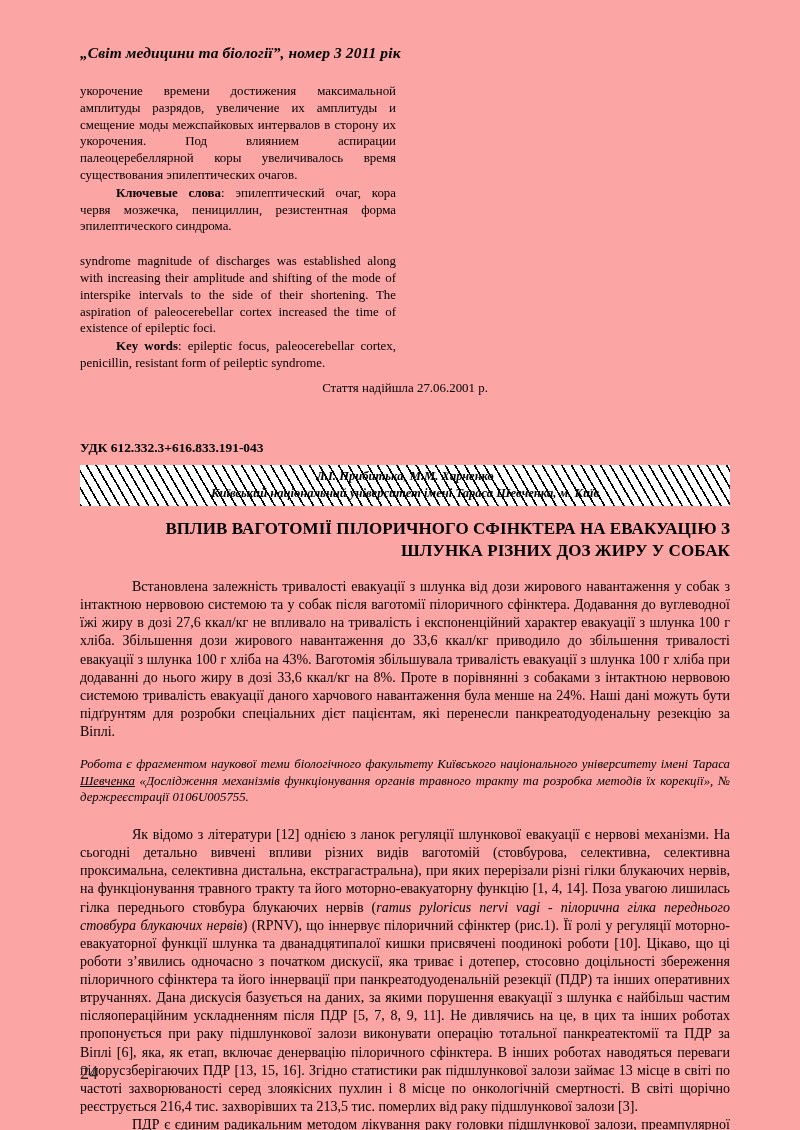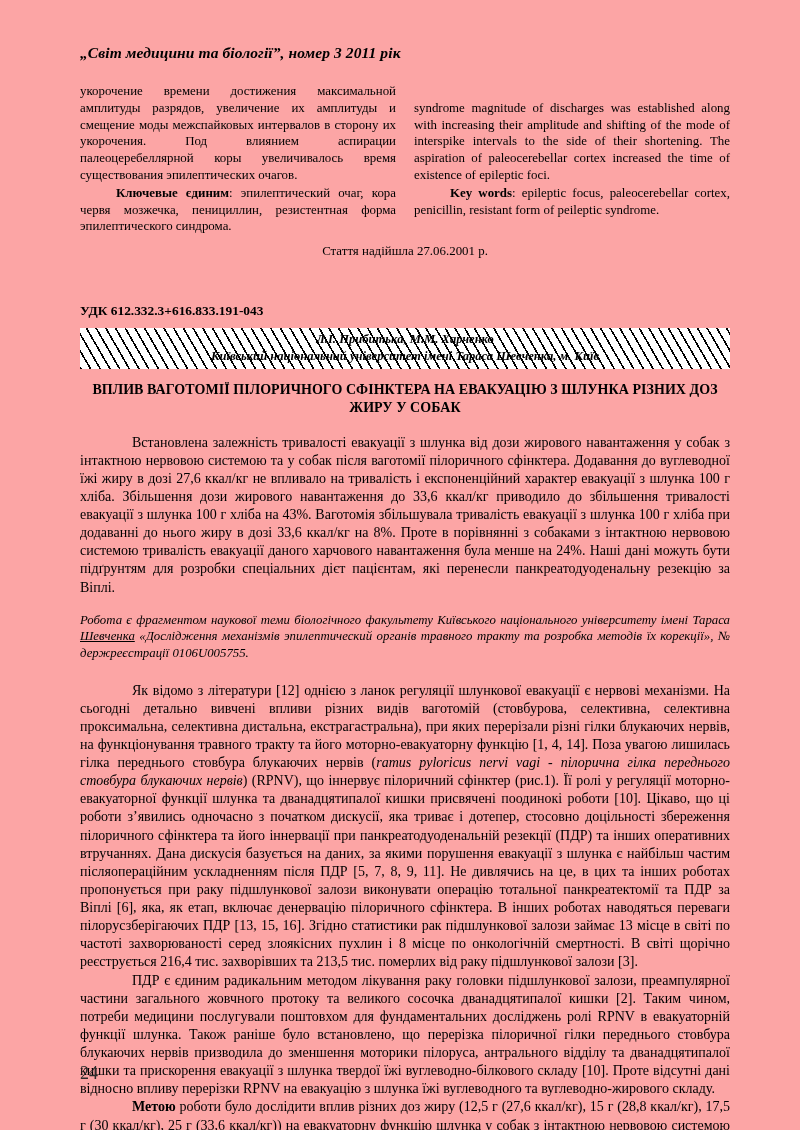--- a/index.html
+++ b/index.html
@@ -34,21 +34,22 @@
     font-size: 15.5px;
     letter-spacing: 0.1px;
     margin: 0 0 22px 0;
     line-height: 1.1;
   }
 
   
   .abstract-cols {
     display: flex;
     gap: 18px;
-    align-items: center;
+    align-items: flex-start;
+    flex-direction: column;
   }
   .abstract-col {
     width: 316px;
     font-size: 12.9px;
     line-height: 1.30;
     text-align: justify;
     text-justify: inter-word;
   }
   .abstract-col p {
     margin: 0;
@@ -114,23 +115,23 @@
     background:
       repeating-linear-gradient(
         60deg,
         #000000 0px, #000000 1.6px,
         rgba(255,255,255,0) 1.6px, rgba(255,255,255,0) 8.4px
       );
   }
 
   
   .article-title {
-    text-align: center;
-    font-weight: bold;
-    font-size: 14px;
+    text-align: right;
+    font-weight: bold;
+    font-size: 17px;
     line-height: 1.30;
     margin-top: 12px;
     margin-bottom: 16px;
     letter-spacing: 0.05px;
   }
 
   
   .body-text p {
     margin: 0;
     font-size: 14px;
@@ -176,21 +177,21 @@
 <div class="page">
 
   <div class="content">
 
     <div class="running-head">„Світ медицини та біології”, номер 3 2011 рік</div>
 
     <div class="abstract-cols">
 
       <div class="abstract-col">
         <p>укорочение времени достижения максимальной амплитуды разрядов, увеличение их амплитуды и смещение моды межспайковых интервалов в сторону их укорочения. Под влиянием аспирации палеоцеребеллярной коры увеличивалось время существования эпилептических очагов.</p>
-        <p class="kw-line"><span class="kw-label">Ключевые єдиним</span><span>: эпилептический очаг, кора червя мозжечка, пенициллин, резистентная форма эпилептического синдрома.</span></p>
+        <p class="kw-line"><span class="kw-label">Ключевые слова</span><span>: эпилептический очаг, кора червя мозжечка, пенициллин, резистентная форма эпилептического синдрома.</span></p>
       </div>
 
       <div class="abstract-col">
         <p>syndrome magnitude of discharges was established along with increasing their amplitude and shifting of the mode of interspike intervals to the side of their shortening. The aspiration of paleocerebellar cortex increased the time of existence of epileptic foci.</p>
         <p class="kw-line"><span class="kw-label">Key words</span><span>: epileptic focus, paleocerebellar cortex, penicillin, resistant form of peileptic syndrome.</span></p>
       </div>
 
     </div>
 
     <div class="submitted">Стаття надійшла 27.06.2001 р.</div>
@@ -205,21 +206,21 @@
 
     <div class="article-title">ВПЛИВ ВАГОТОМІЇ ПІЛОРИЧНОГО СФІНКТЕРА НА ЕВАКУАЦІЮ З ШЛУНКА РІЗНИХ ДОЗ ЖИРУ У СОБАК</div>
 
     <div class="body-text">
       <p class="indent">Встановлена залежність тривалості евакуації з шлунка від дози жирового навантаження у собак з інтактною нервовою системою та у собак після ваготомії пілоричного сфінктера. Додавання до вуглеводної їжі жиру в дозі 27,6 ккал/кг не впливало на тривалість і експоненційний характер евакуації з шлунка 100 г хліба. Збільшення дози жирового навантаження до 33,6 ккал/кг приводило до збільшення тривалості евакуації з шлунка 100 г хліба на 43%. Ваготомія збільшувала тривалість евакуації з шлунка 100 г хліба при додаванні до нього жиру в дозі 33,6 ккал/кг на 8%. Проте в порівнянні з собаками з інтактною нервовою системою  тривалість евакуації даного харчового навантаження була менше на 24%. Наші дані можуть бути підґрунтям для розробки спеціальних дієт пацієнтам, які перенесли панкреатодуоденальну резекцію за Віплі.</p>
     </div>
 
     <div class="spacer-md"></div>
 
     <div class="funding">
-      <span class="indent-sm" style="display:inline;"></span><span>Робота є фрагментом наукової теми біологічного факультету Київського національного університету імені Тараса </span><span class="u">Шевченка</span><span> «Дослідження механізмів эпилептический органів травного тракту та розробка методів їх корекції», № держреєстрації 0106U005755.</span>
+      <span class="indent-sm" style="display:inline;"></span><span>Робота є фрагментом наукової теми біологічного факультету Київського національного університету імені Тараса </span><span class="u">Шевченка</span><span> «Дослідження механізмів функціонування органів травного тракту та розробка методів їх корекції», № держреєстрації 0106U005755.</span>
     </div>
 
     <div class="spacer-lg"></div>
 
     <div class="body-text" id="body-paragraphs">
         <p class="indent"><span>Як відомо з літератури [12] однією з ланок регуляції  шлункової евакуації є нервові механізми. На сьогодні детально вивчені впливи різних видів ваготомій (стовбурова, селективна, селективна проксимальна, селективна дистальна, екстрагастральна), при яких перерізали різні гілки блукаючих нервів, на функціонування травного тракту та його моторно-евакуаторну функцію [1, 4, 14]. Поза увагою лишилась гілка переднього стовбура блукаючих нервів (</span><i>ramus pyloricus nervi vagi - пілорична гілка переднього стовбура блукаючих нервів</i><span>) (RPNV), що іннервує пілоричний сфінктер (рис.1). Її ролі у регуляції моторно-евакуаторної функції шлунка та дванадцятипалої кишки присвячені поодинокі роботи [10]. Цікаво, що ці роботи з’явились одночасно з початком дискусії, яка триває і дотепер, стосовно доцільності збереження пілоричного сфінктера та його іннервації при панкреатодуоденальній резекції (ПДР) та інших оперативних втручаннях. Дана дискусія базується на даних, за якими порушення евакуації з шлунка є найбільш частим післяопераційним ускладненням після ПДР [5, 7, 8, 9, 11]. Не дивлячись на це, в цих та інших роботах пропонується при раку підшлункової залози виконувати операцію тотальної панкреатектомії та ПДР за Віплі [6], яка, як етап, включає денервацію пілоричного сфінктера. В інших роботах наводяться переваги пілорусзберігаючих ПДР [13, 15, 16]. Згідно статистики рак підшлункової залози займає 13 місце в світі по частоті захворюваності серед злоякісних пухлин і 8 місце по онкологічній смертності. В світі щорічно реєструється 216,4 тис. захворівших та 213,5 тис. померлих від раку підшлункової залози [3].</span></p>
         <p class="indent"><span>ПДР є єдиним радикальним методом лікування раку головки підшлункової залози, преампулярної частини загального жовчного протоку та великого сосочка дванадцятипалої кишки [2]. Таким чином, потреби медицини послугували поштовхом для фундаментальних досліджень ролі RPNV в евакуаторній функції шлунка. Також раніше було встановлено, що перерізка пілоричної гілки переднього стовбура блукаючих нервів призводила до зменшення моторики пілоруса, антрального відділу та дванадцятипалої кишки та прискорення евакуації з шлунка твердої їжі вуглеводно-білкового складу [10]. Проте відсутні дані відносно впливу перерізки RPNV на евакуацію з шлунка їжі вуглеводного та вуглеводно-жирового складу.</span></p>
         <p class="indent"><b class="run-in">Метою</b><span> роботи було дослідити вплив різних доз жиру (12,5 г (27,6 ккал/кг), 15 г (28,8 ккал/кг), 17,5 г (30 ккал/кг), 25 г (33,6 ккал/кг)) на евакуаторну функцію шлунка у собак з інтактною нервовою системою (ІНС) та у собак після перерізки RPNV.</span></p>
       </div>
 

